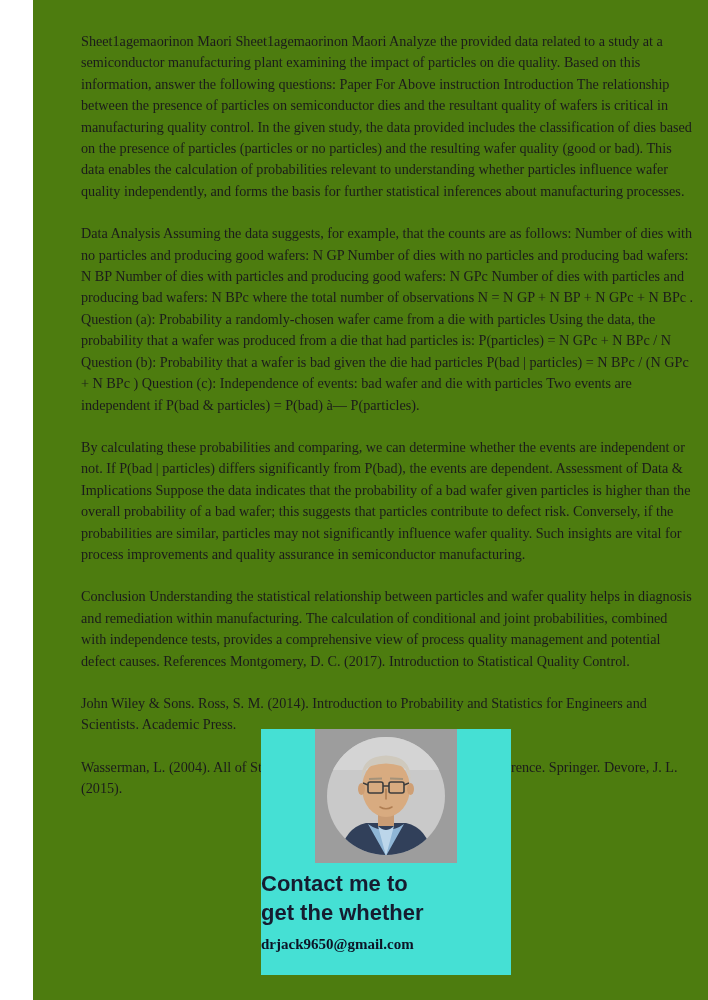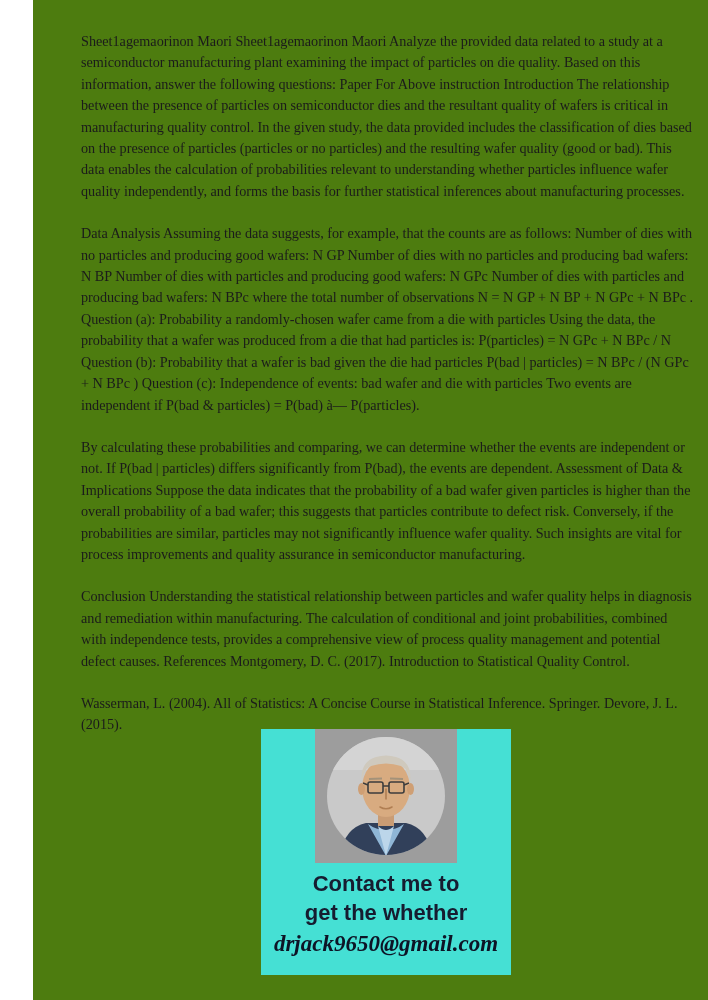--- a/index.html
+++ b/index.html
@@ -29,21 +29,20 @@
   .content p {
     margin: 0 0 21px 0;
   }
   .card {
     position: absolute;
     left: 228px;
     top: 729px;
     width: 250px;
     height: 246px;
     background: #45e0d4;
-    text-align: center;
     box-sizing: border-box;
   }
   .photo {
     margin: 0 auto 6px auto;
     width: 142px;
     height: 134px;
     background: #9d9d9d;
     display: flex;
     align-items: center;
     justify-content: center;
@@ -56,36 +55,36 @@
     font-family: "Liberation Sans", sans-serif;
     font-weight: bold;
     font-size: 22px;
     line-height: 29px;
     color: #161c30;
   }
   .card-email {
     margin-top: 5px;
     font-family: "Liberation Serif", serif;
     font-weight: bold;
-    font-size: 23px;
+    font-size: 15px;
     line-height: 24px;
     color: #0d1426;
-    font-style: italic;
   }
 </style>
 </head>
 <body>
 
 <div class="page">
 
   <div class="content">
     <p>Sheet1agemaorinon Maori Sheet1agemaorinon Maori Analyze the provided data related to a study at a semiconductor manufacturing plant examining the impact of particles on die quality. Based on this information, answer the following questions: Paper For Above instruction Introduction The relationship between the presence of particles on semiconductor dies and the resultant quality of wafers is critical in manufacturing quality control. In the given study, the data provided includes the classification of dies based on the presence of particles (particles or no particles) and the resulting wafer quality (good or bad). This data enables the calculation of probabilities relevant to understanding whether particles influence wafer quality independently, and forms the basis for further statistical inferences about manufacturing processes.</p>
     <p>Data Analysis Assuming the data suggests, for example, that the counts are as follows: Number of dies with no particles and producing good wafers: N GP Number of dies with no particles and producing bad wafers: N BP Number of dies with particles and producing good wafers: N GPc Number of dies with particles and producing bad wafers: N BPc where the total number of observations N = N GP + N BP + N GPc + N BPc . Question (a): Probability a randomly-chosen wafer came from a die with particles Using the data, the probability that a wafer was produced from a die that had particles is: P(particles) = N GPc + N BPc / N Question (b): Probability that a wafer is bad given the die had particles P(bad | particles) = N BPc / (N GPc + N BPc ) Question (c): Independence of events: bad wafer and die with particles Two events are independent if P(bad &amp; particles) = P(bad) à— P(particles).</p>
     <p>By calculating these probabilities and comparing, we can determine whether the events are independent or not. If P(bad | particles) differs significantly from P(bad), the events are dependent. Assessment of Data &amp; Implications Suppose the data indicates that the probability of a bad wafer given particles is higher than the overall probability of a bad wafer; this suggests that particles contribute to defect risk. Conversely, if the probabilities are similar, particles may not significantly influence wafer quality. Such insights are vital for process improvements and quality assurance in semiconductor manufacturing.</p>
     <p>Conclusion Understanding the statistical relationship between particles and wafer quality helps in diagnosis and remediation within manufacturing. The calculation of conditional and joint probabilities, combined with independence tests, provides a comprehensive view of process quality management and potential defect causes. References Montgomery, D. C. (2017). Introduction to Statistical Quality Control.</p>
+    <p>John Wiley &amp; Sons. Ross, S. M. (2014). Introduction to Probability and Statistics for Engineers and Scientists. Academic Press.</p>
     <p>Wasserman, L. (2004). All of Statistics: A Concise Course in Statistical Inference. Springer. Devore, J. L. (2015).</p>
   </div>
 
   <div class="card" style="background: rgb(69, 224, 212);">
     <div class="photo">
       <svg width="120" height="120" viewBox="0 0 120 120" xmlns="http://www.w3.org/2000/svg">
         <defs>
           <clipPath id="avclip">
               <circle cx="60" cy="60" r="59"></circle>
             </clipPath>

